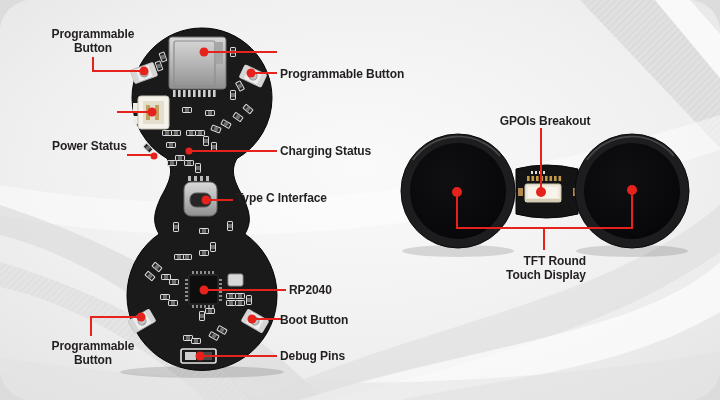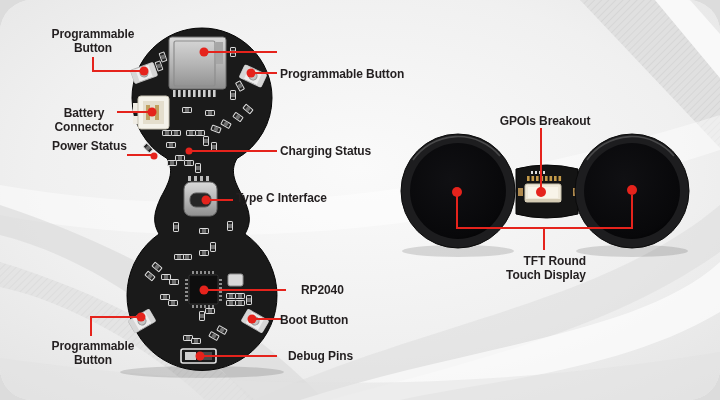--- a/index.html
+++ b/index.html
@@ -276,27 +276,25 @@
       <circle cx="200" cy="356" r="4.5"></circle>
       <circle cx="541" cy="192" r="5"></circle>
       <circle cx="457" cy="192" r="5"></circle>
       <circle cx="632" cy="190" r="5"></circle>
     </g>
   </svg>
 
   <div class="lbl c" style="left:93px;top:27px;">Programmable
 Button</div>
   <div class="lbl" style="left:280px;top:67px;">Programmable Button</div>
-  <div class="lbl c" style="left:84px;top:106px;">Battery
-Connector</div>
   <div class="lbl" style="left:52px;top:139px;">Power Status</div>
   <div class="lbl" style="left:236px;top:191px;">Type C Interface</div>
   <div class="lbl" style="left:280px;top:144px;">Charging Status</div>
-  <div class="lbl" style="left:289px;top:283px;margin-left:12px;">RP2040</div>
+  <div class="lbl" style="left:289px;top:283px;">RP2040</div>
   <div class="lbl" style="left:272px;top:313px;padding-left:8px;">Boot Button</div>
   <div class="lbl c" style="left:93px;top:339px;">Programmable
 Button</div>
-  <div class="lbl" style="left:288px;top:349px;">Debug Pins</div>
+  <div class="lbl" style="left:280px;top:349px;">Debug Pins</div>
   <div class="lbl c" style="left:545px;top:114px;">GPOIs Breakout</div>
   <div class="lbl c" style="left:546px;top:254px;text-align:right;">TFT Round
 Touch Display</div>
 
 </div>
 
 </body></html>

